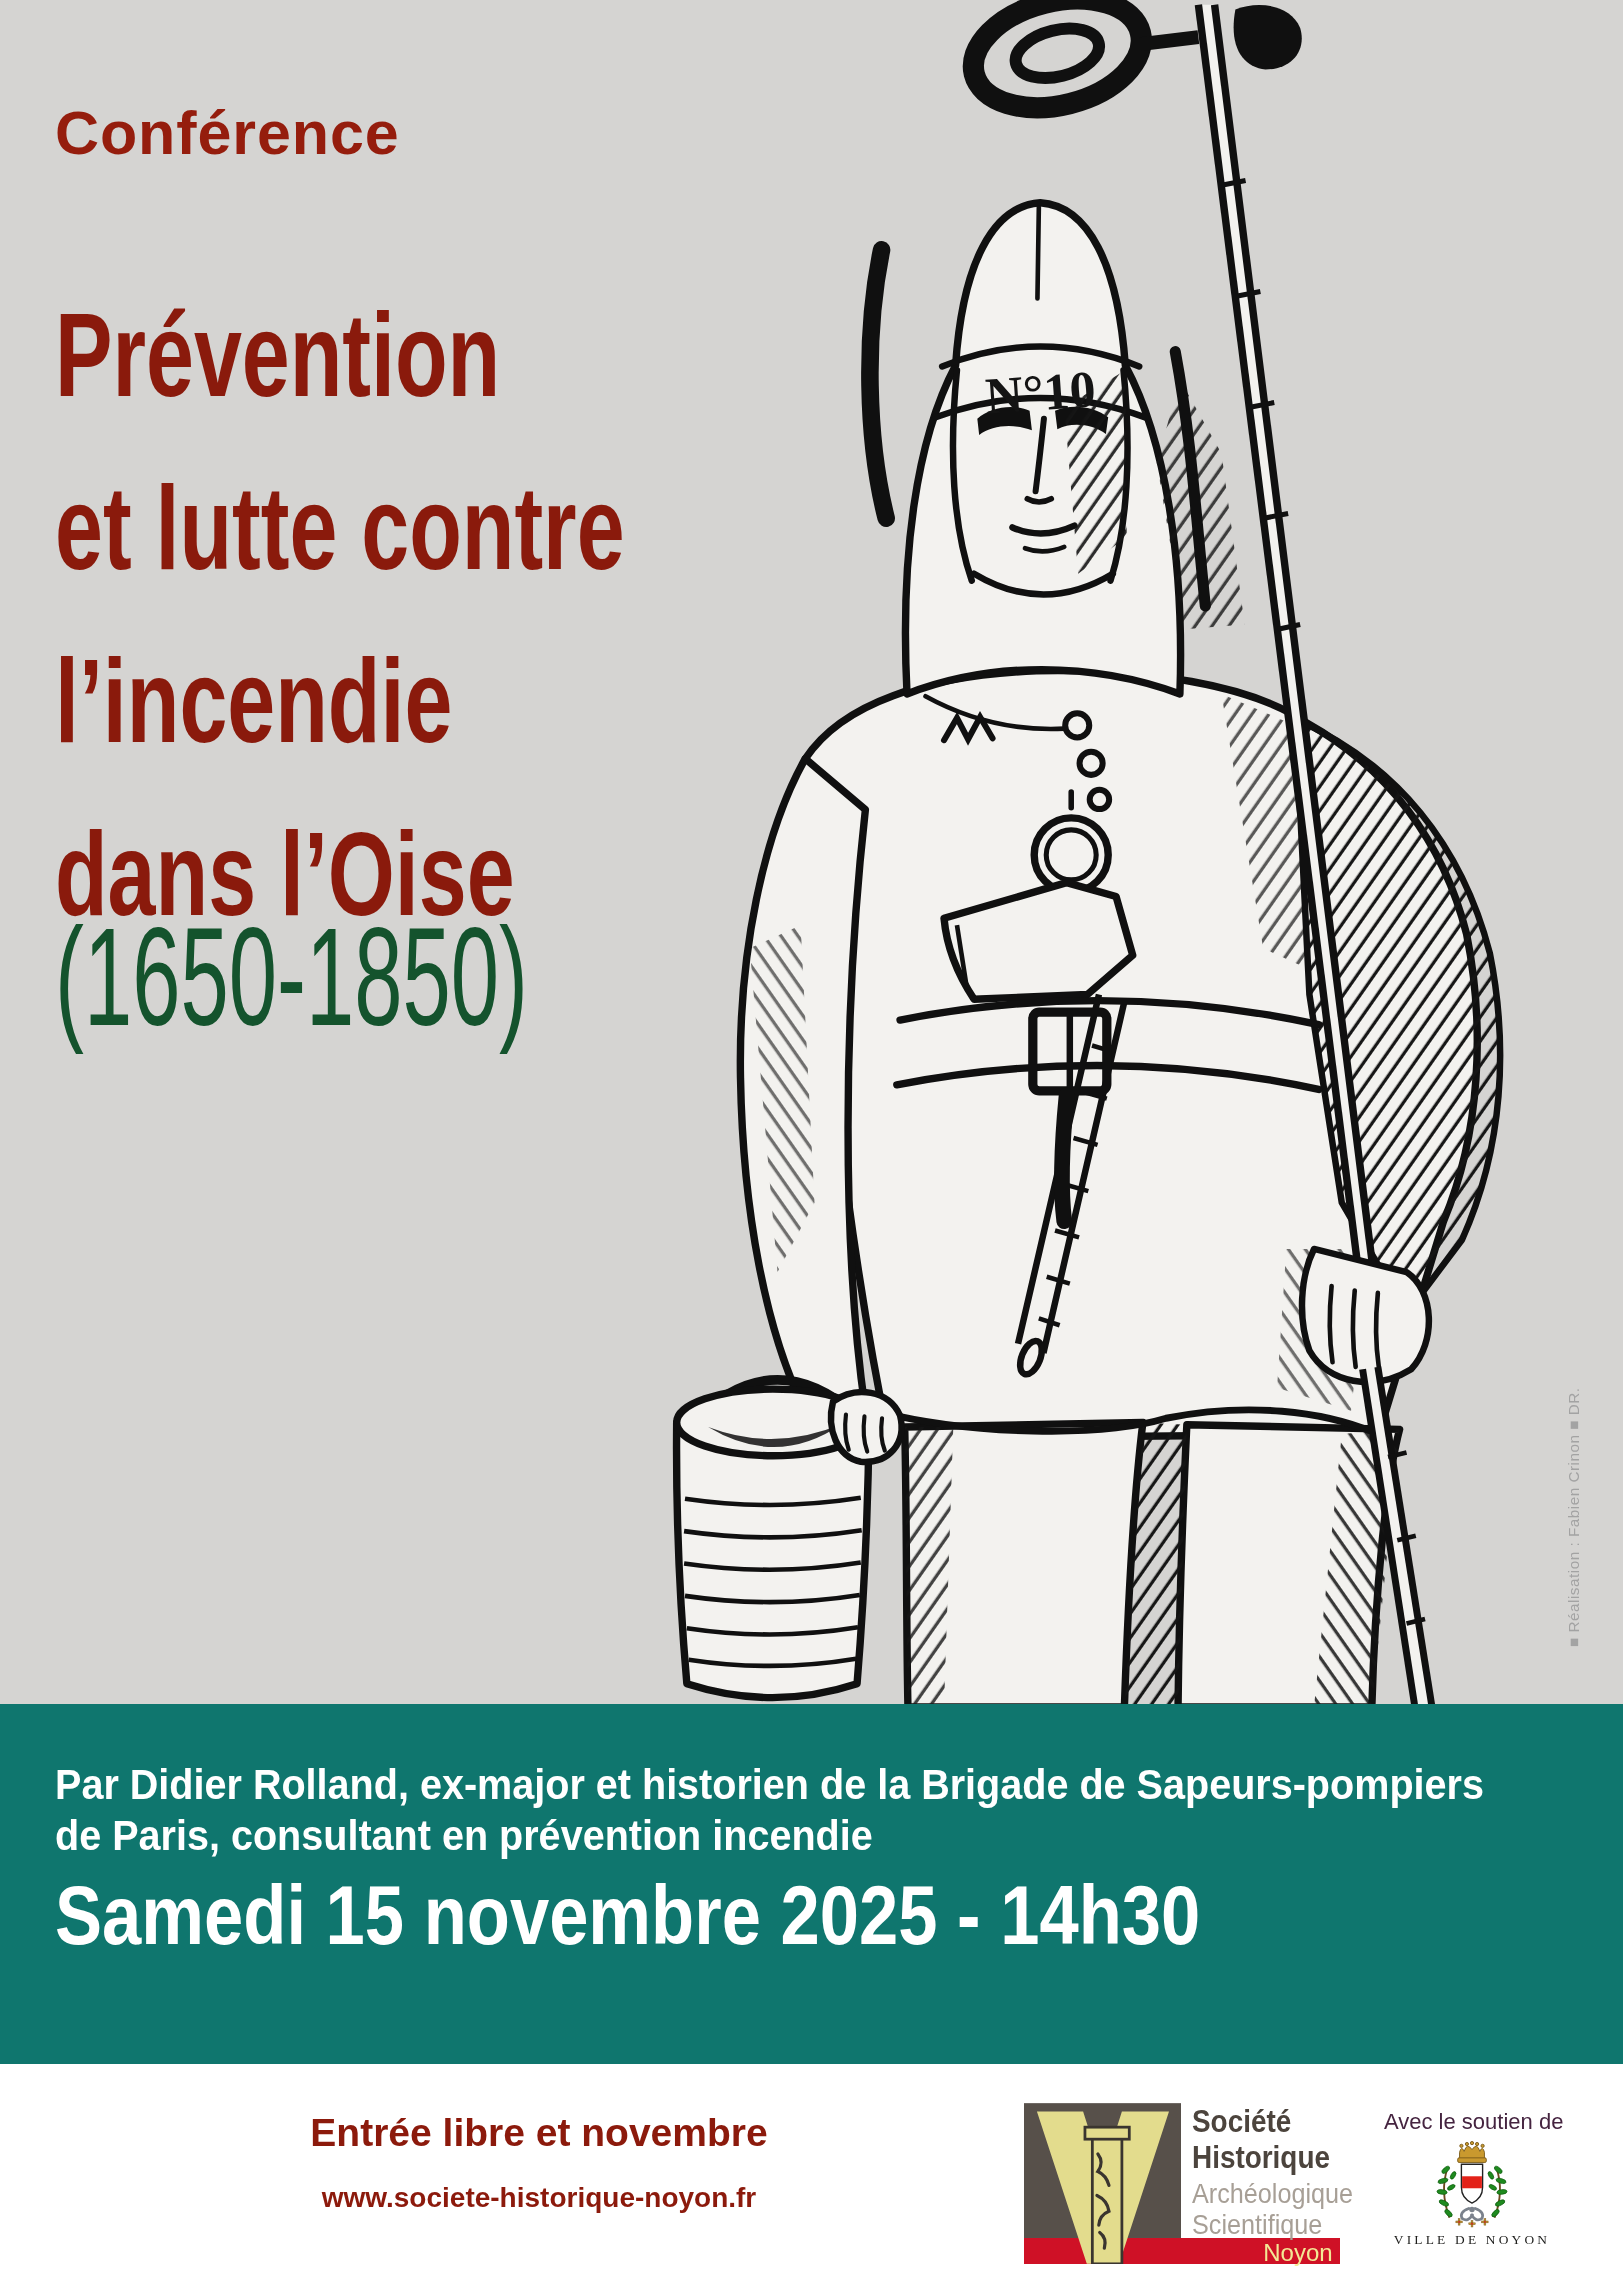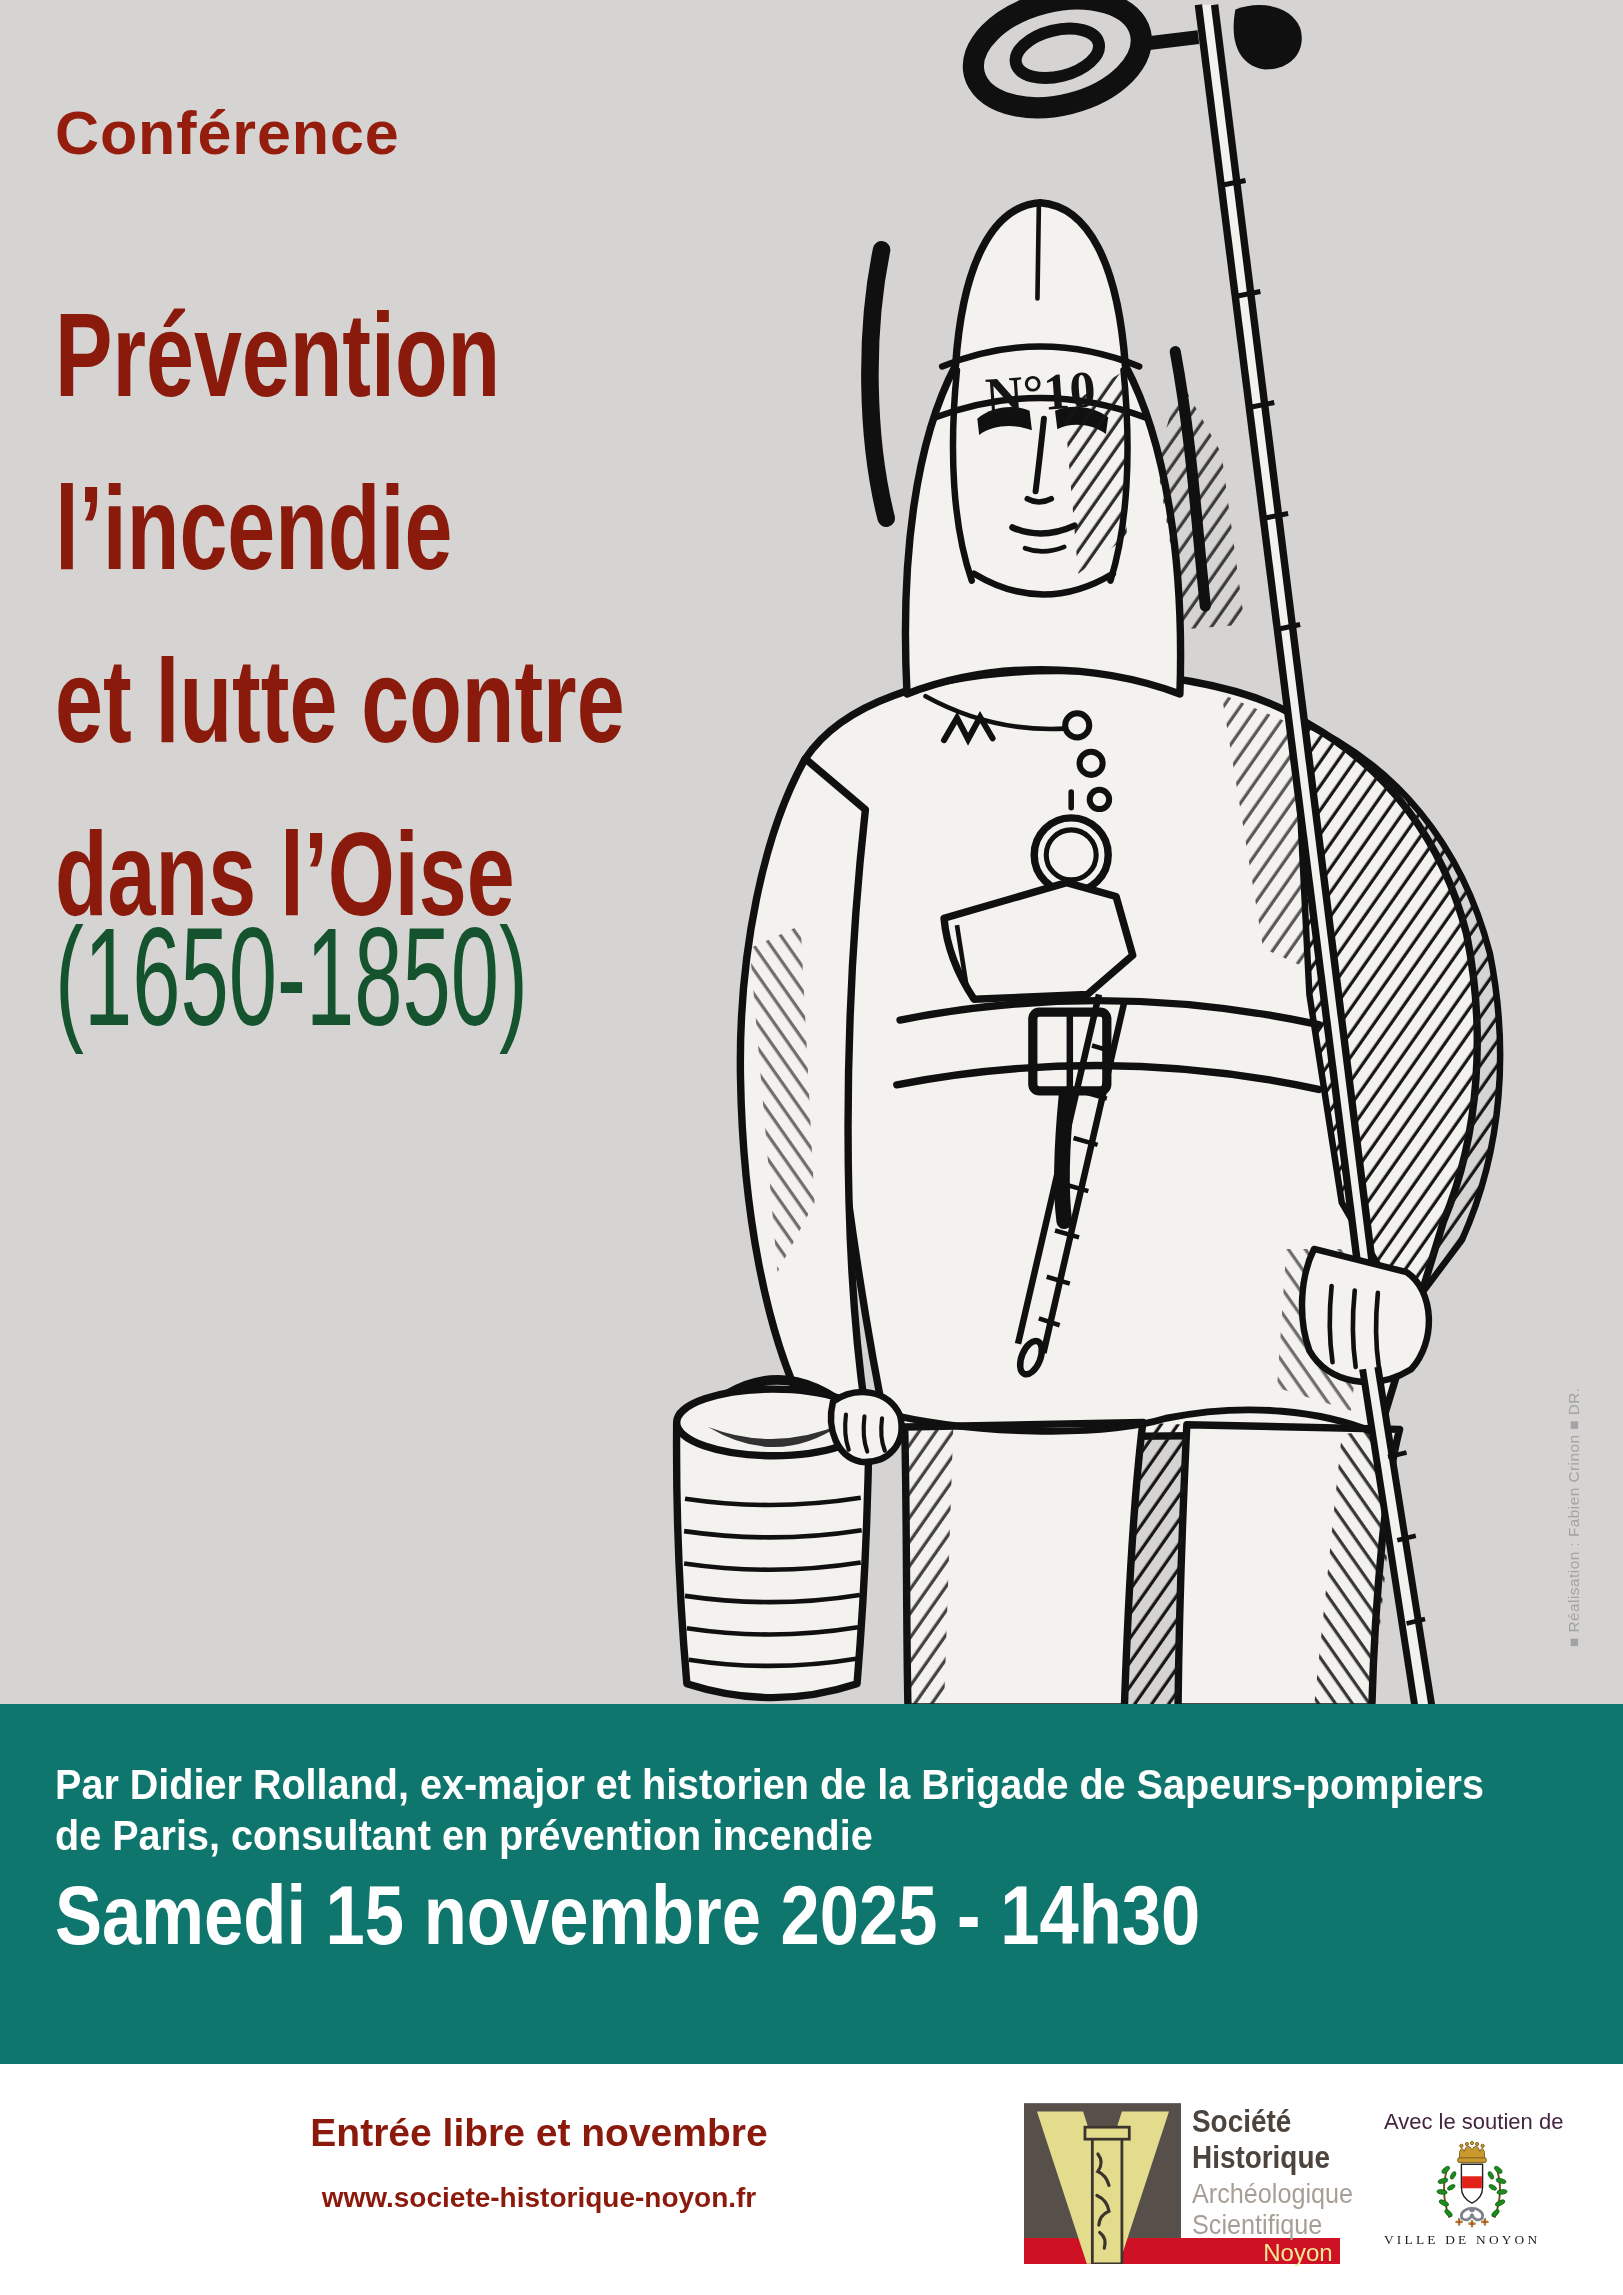--- a/index.html
+++ b/index.html
@@ -47,38 +47,38 @@
   .shasn{position:absolute;left:1024px;top:38px;width:316px;height:161px;}
   .shasn-strip{position:absolute;left:0;top:135px;width:316px;height:26px;background:#cf1126;}
   .shasn-noyon{position:absolute;right:7.4px;top:136px;font-size:24px;font-weight:normal;color:#f3e895;white-space:nowrap;}
   .shasn-art{position:absolute;left:0;top:0;width:157px;height:161px;}
   .shasn-text{position:absolute;left:168px;top:0;width:148px;}
   .shasn-t1{position:absolute;left:0;top:0.9px;font-size:31px;font-weight:bold;color:#4c443d;white-space:nowrap;transform:scaleX(.9);transform-origin:left top;}
   .shasn-t2{position:absolute;left:0;top:37px;font-size:31px;font-weight:bold;color:#4c443d;white-space:nowrap;transform:scaleX(.9);transform-origin:left top;}
   .shasn-t3{position:absolute;left:0;top:75px;font-size:28px;color:#a79f96;white-space:nowrap;transform:scaleX(.9);transform-origin:left top;}
   .shasn-t4{position:absolute;left:0;top:106px;font-size:28px;color:#a79f96;white-space:nowrap;transform:scaleX(.9);transform-origin:left top;}
   
-  .support{position:absolute;left:1384px;top:44px;width:176px;}
+  .support{position:absolute;left:1384px;top:44px;width:176px;text-align:center;}
   .support-label{font-size:22px;color:#452440;white-space:nowrap;}
   .arms{display:block;margin:4.6px auto 0 auto;}
   .support-city{margin-top:1.9px;font-size:13.4px;letter-spacing:3.2px;color:#1d1d1b;font-family:"Liberation Serif", serif;white-space:nowrap;}
 </style>
 </head>
 <body>
 
 <div class="poster">
 
   <div class="gray-area">
 
     <div class="kicker">Conférence</div>
 
     <h1 class="main-title">
       <span class="t-line"><span class="squeeze">Prévention</span></span>
+      <span class="t-line"><span class="squeeze">et lutte contre</span></span>
       <span class="t-line"><span class="squeeze">l’incendie</span></span>
-      <span class="t-line"><span class="squeeze">et lutte contre</span></span>
       <span class="t-line"><span class="squeeze">dans l’Oise</span></span>
     </h1>
 
     <div class="title-dates">
       <span class="squeeze-d">(1650-1850)</span>
     </div>
 
     <div class="figure-wrap">
       <svg width="975" height="1707" viewBox="0 0 2108 3690">
         <defs>

